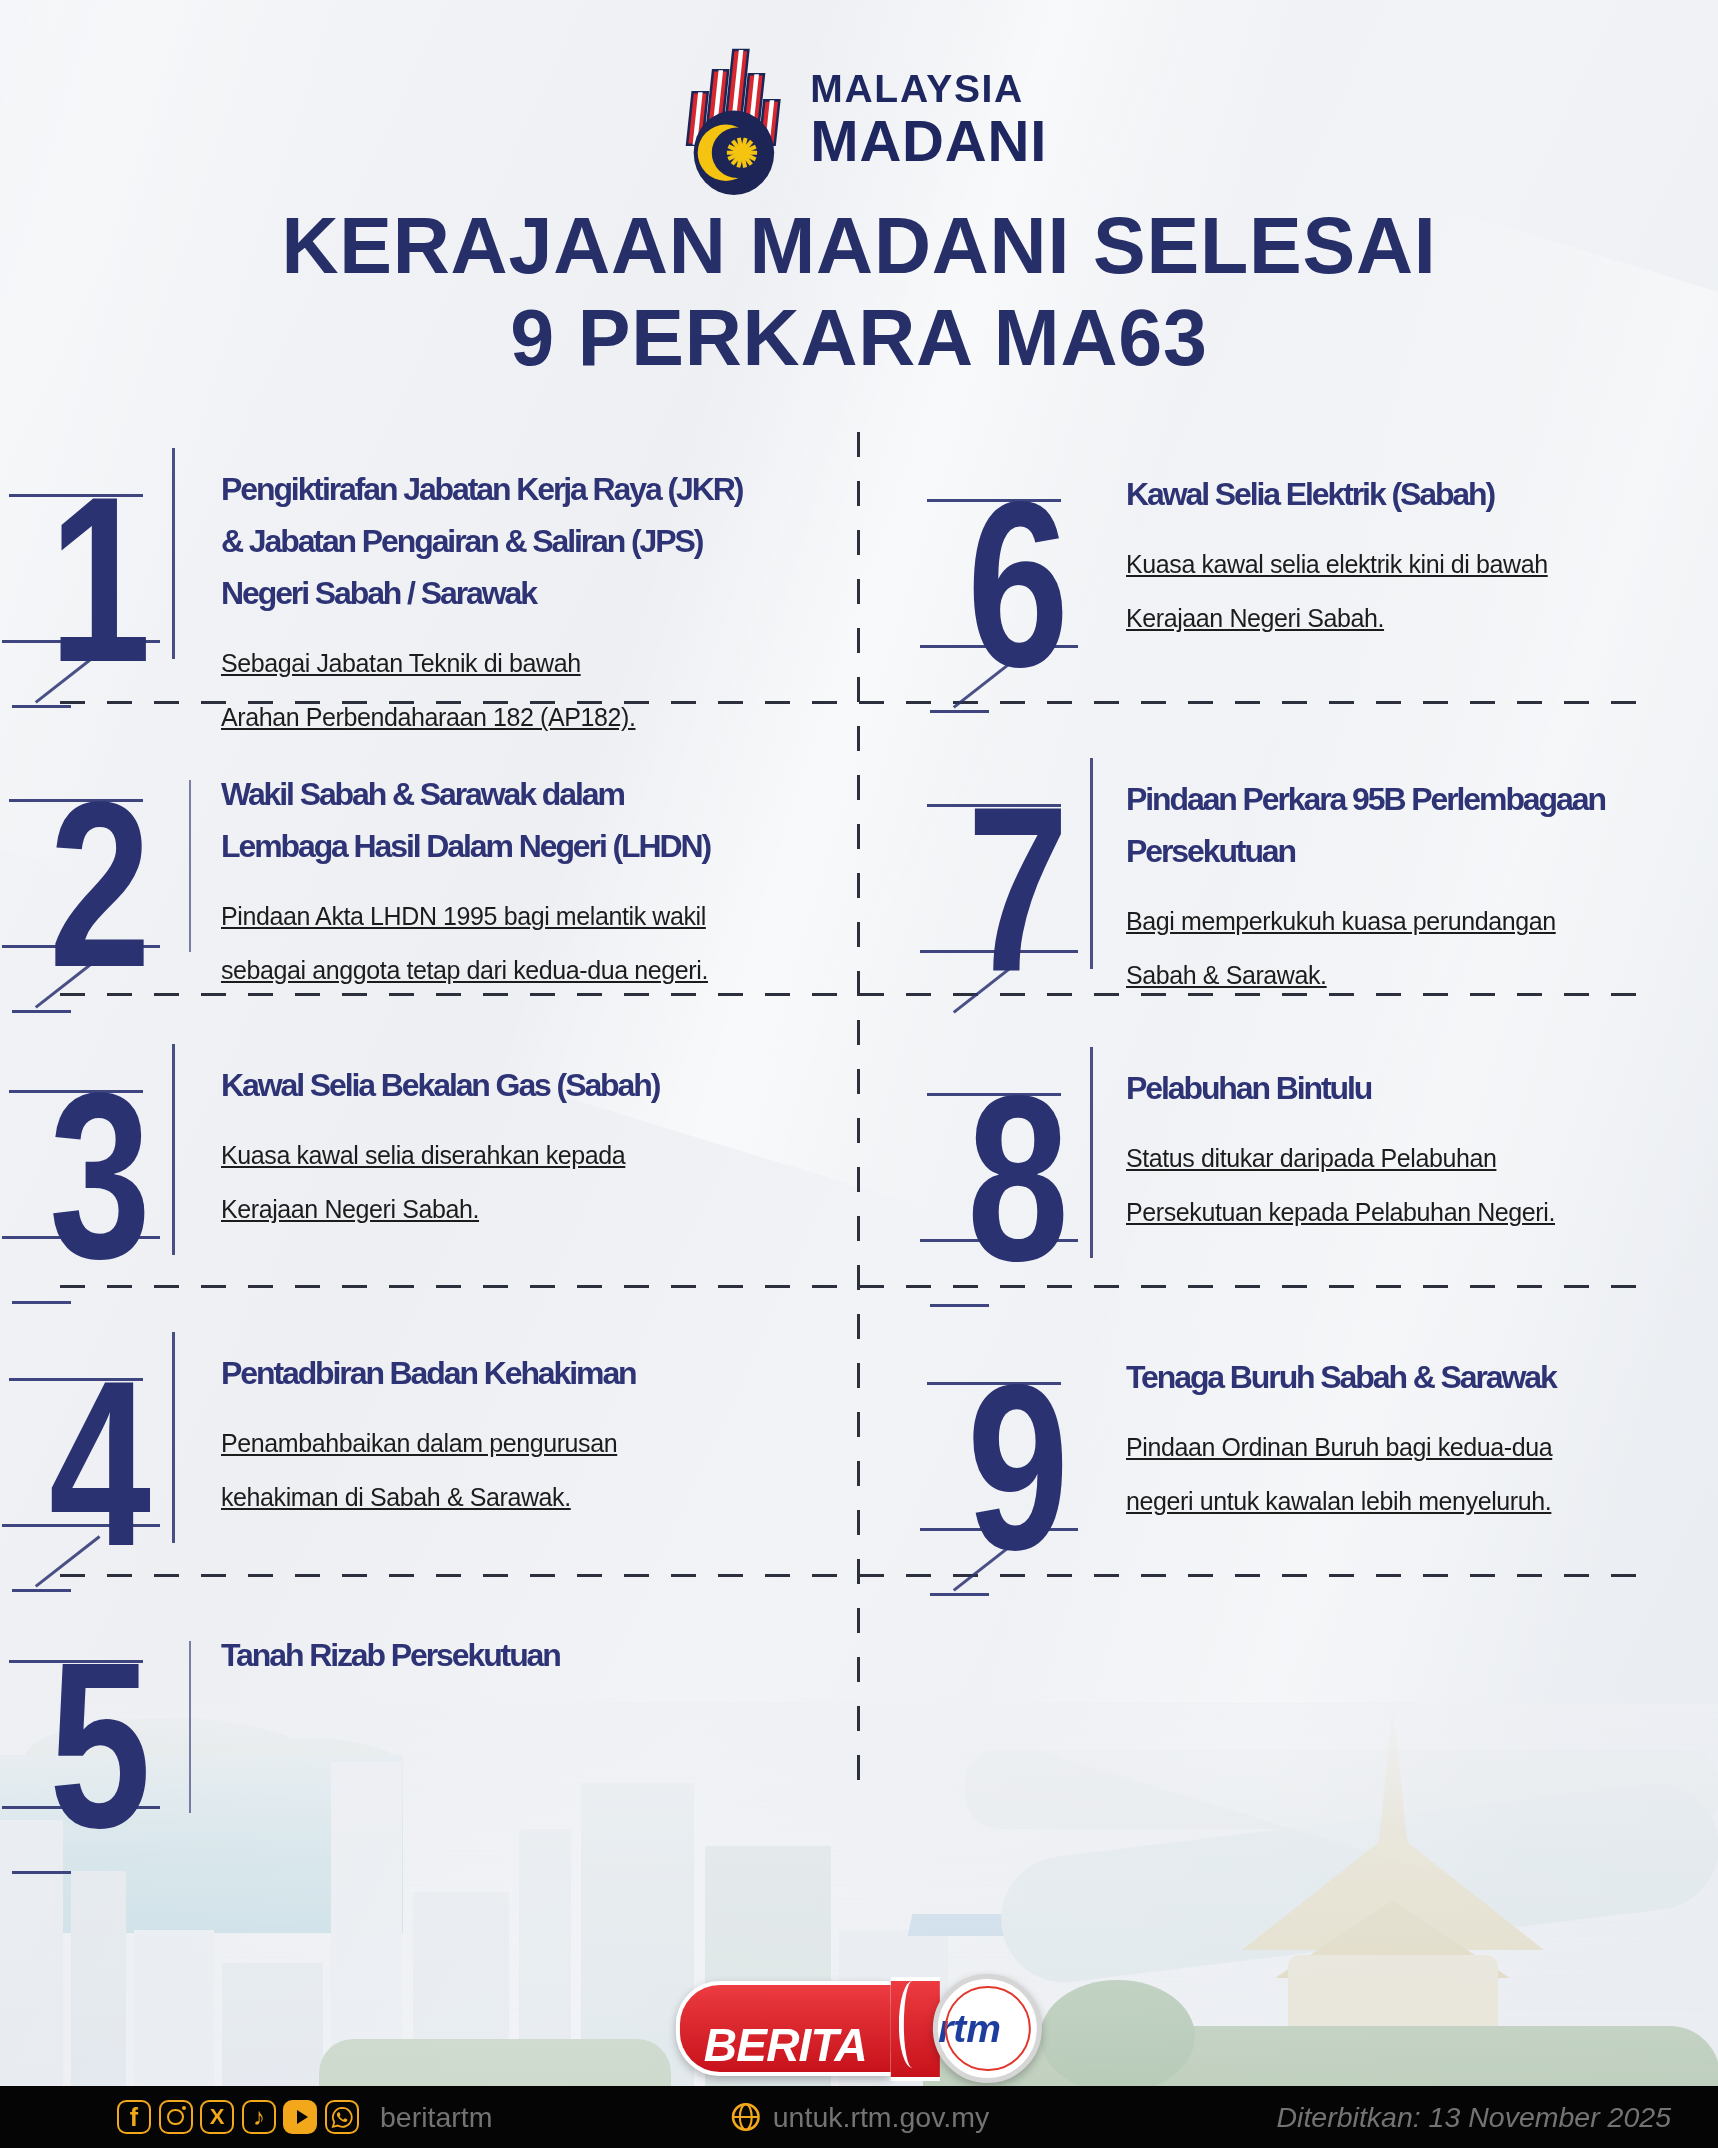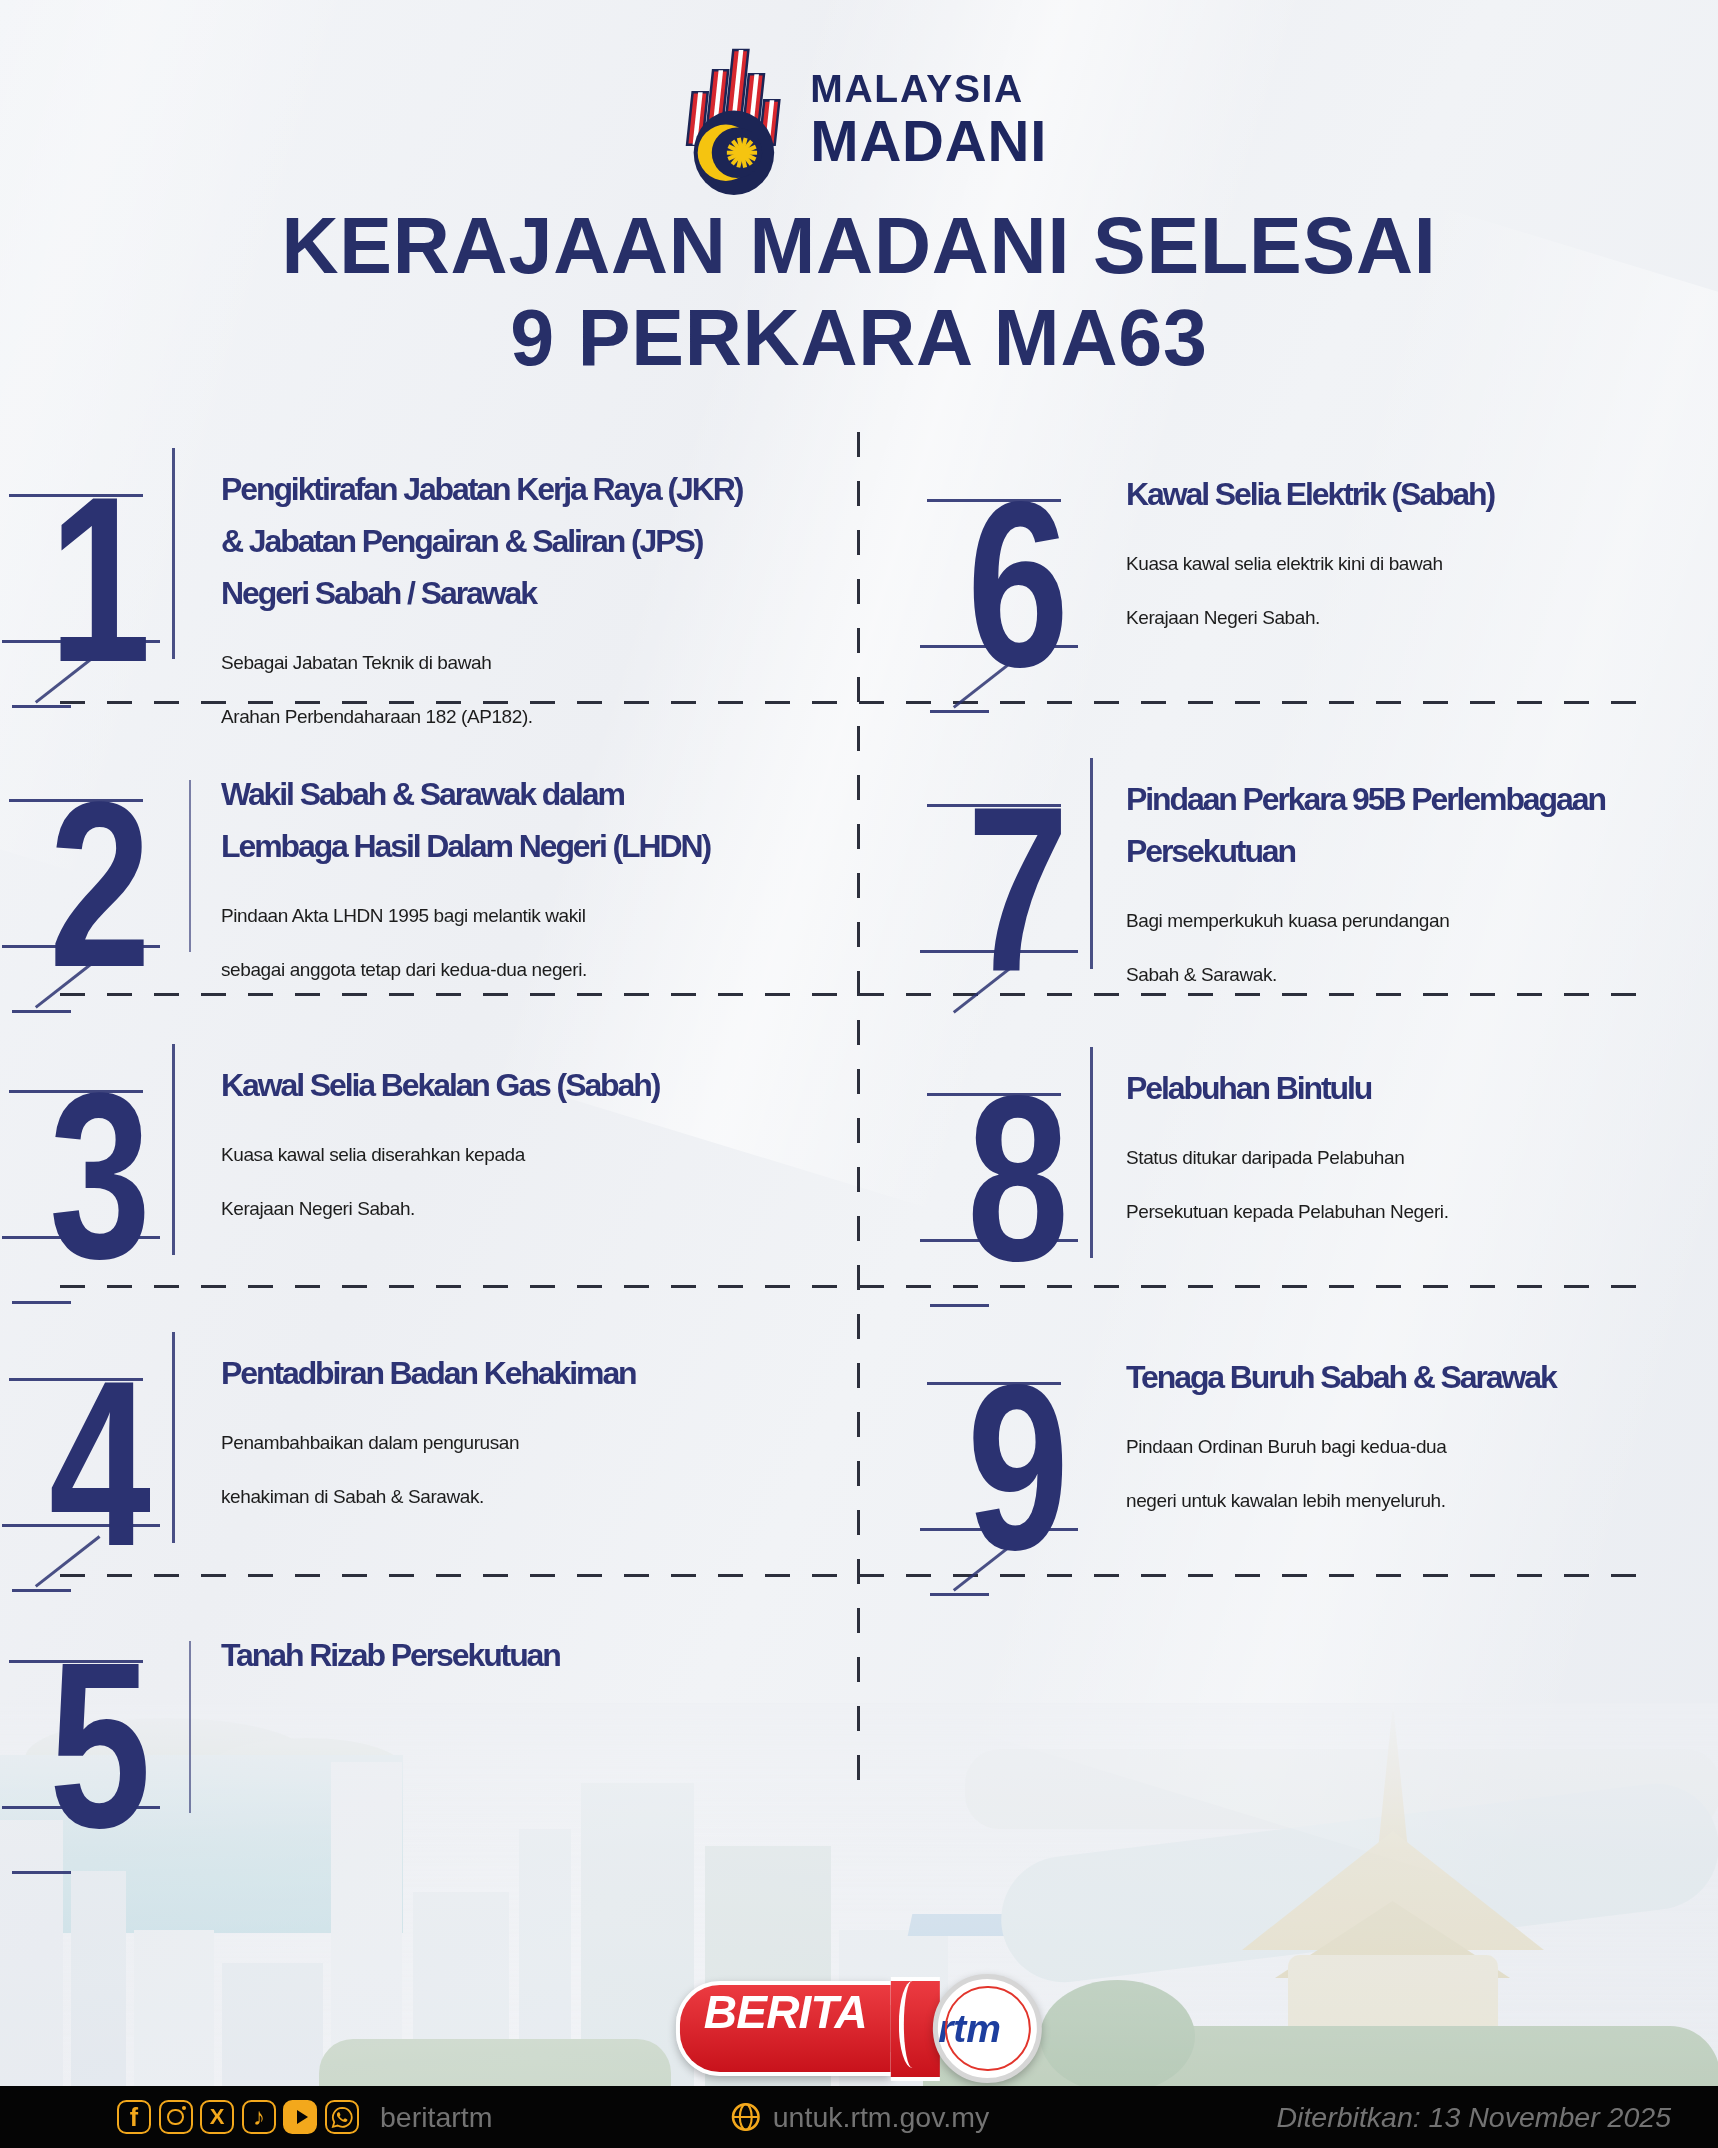--- a/index.html
+++ b/index.html
@@ -38,33 +38,33 @@
   .sk1{top:34px;left:-40px;width:134px;height:2.5px;opacity:.9;}
   .sk2{top:180px;left:-47px;width:158px;height:2.5px;opacity:.9;}
   .sk3{top:-11.7px;left:123px;width:2.5px;height:211px;opacity:.85;}
   .sk4{top:15px;left:140px;width:1.7px;height:172px;opacity:.6;}
   .sk5{top:216px;left:-22px;width:81px;height:2.5px;transform:rotate(-38deg);opacity:.85;}
   .sk6{top:245px;left:-37px;width:59px;height:3.4px;opacity:.9;}
   .item-text{padding-top:3.4px;}
   .row-left .item-text{width:631px;}
   .row-right .item-text{width:589px;}
   .item-title{font-size:32px;font-weight:bold;color:#2d3374;line-height:52px;letter-spacing:-2.1px;white-space:pre-line;}
-  .item-desc{margin-top:17px;font-size:19px;line-height:54px;letter-spacing:-0.4px;color:#1c1c1c;white-space:pre-line;}
+  .item-desc{margin-top:17px;font-size:25px;line-height:54px;letter-spacing:-0.4px;color:#1c1c1c;white-space:pre-line;text-decoration:underline;}
 
   
   .city{position:absolute;top:1703px;left:0;width:1718px;height:383px;overflow:hidden;opacity:.55;z-index:0;}
   .city div{position:absolute;}
   .cityfade{position:absolute;inset:0;z-index:9;
     background:linear-gradient(180deg,rgba(238,240,244,1) 0%,rgba(238,240,244,.5) 38%,rgba(238,240,244,.15) 100%);}
 
   
   .berita{position:absolute;top:1974px;left:50%;transform:translateX(-50%);display:flex;align-items:center;z-index:3;}
   .berita-pill{position:relative;width:211px;height:87px;border-radius:44px 0 0 44px;
     background:linear-gradient(180deg,#ec3b41,#c8121b);border:4.2px solid #fff;border-right:none;
-    display:flex;align-items:flex-start;justify-content:center;box-shadow:0 3.4px 8.4px rgba(0,0,0,.25);}
+    display:flex;align-items:flex-end;justify-content:center;box-shadow:0 3.4px 8.4px rgba(0,0,0,.25);}
   .berita-word{font-size:46px;font-weight:bold;font-style:italic;color:#fff;letter-spacing:-0.8px;}
   .berita-swoosh{position:relative;width:49px;height:96px;background:linear-gradient(180deg,#ec3b41,#c8121b);
     border-top:4.2px solid #fff;border-bottom:4.2px solid #fff;display:flex;align-items:center;}
   .berita-swoosh:before{content:"";position:absolute;left:8.4px;top:0;width:22px;height:87px;
     border-radius:50%;border-left:5.9px solid #fff;}
   .rtm-circle{position:relative;width:99px;height:99px;border-radius:50%;background:#fff;
     border:5px solid #d6d6d6;margin-left:-6.7px;display:flex;align-items:center;justify-content:flex-start;
     box-shadow:0 3.4px 8.4px rgba(0,0,0,.25);}
   .rtm-circle:before{content:"";position:absolute;inset:6.7px;border-radius:50%;border:2.5px solid #e2352c;}
   .rtm-word{font-size:39px;font-weight:bold;font-style:italic;color:#1d3e9e;}

